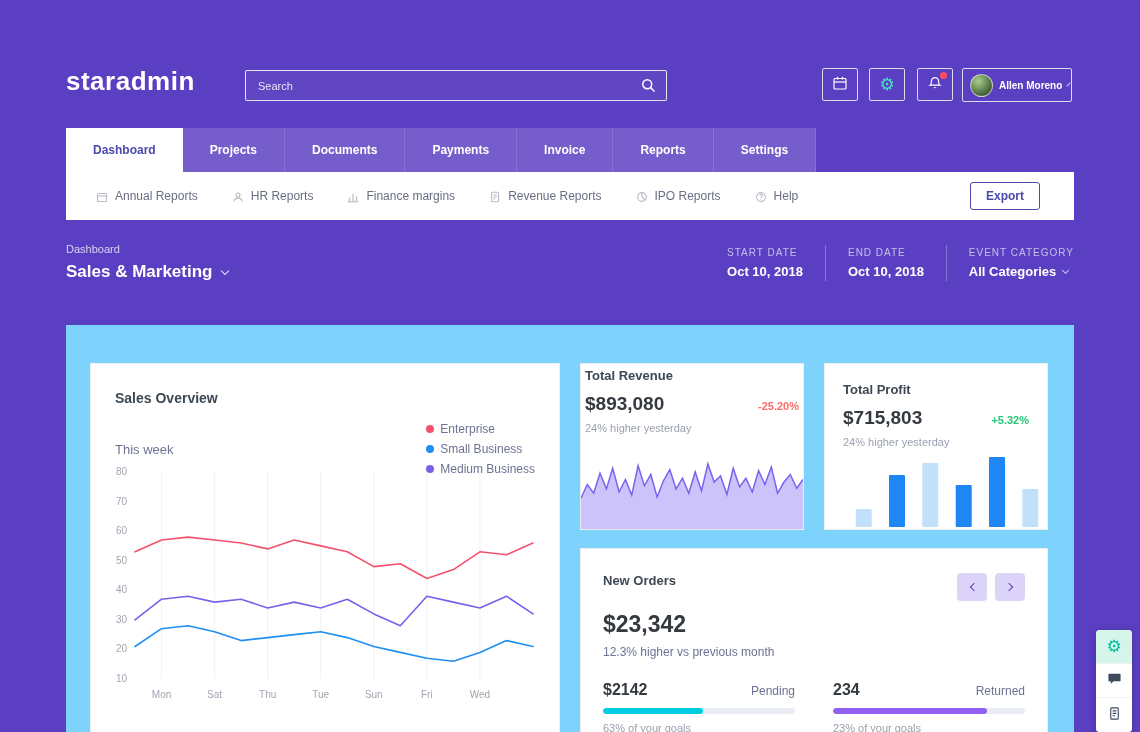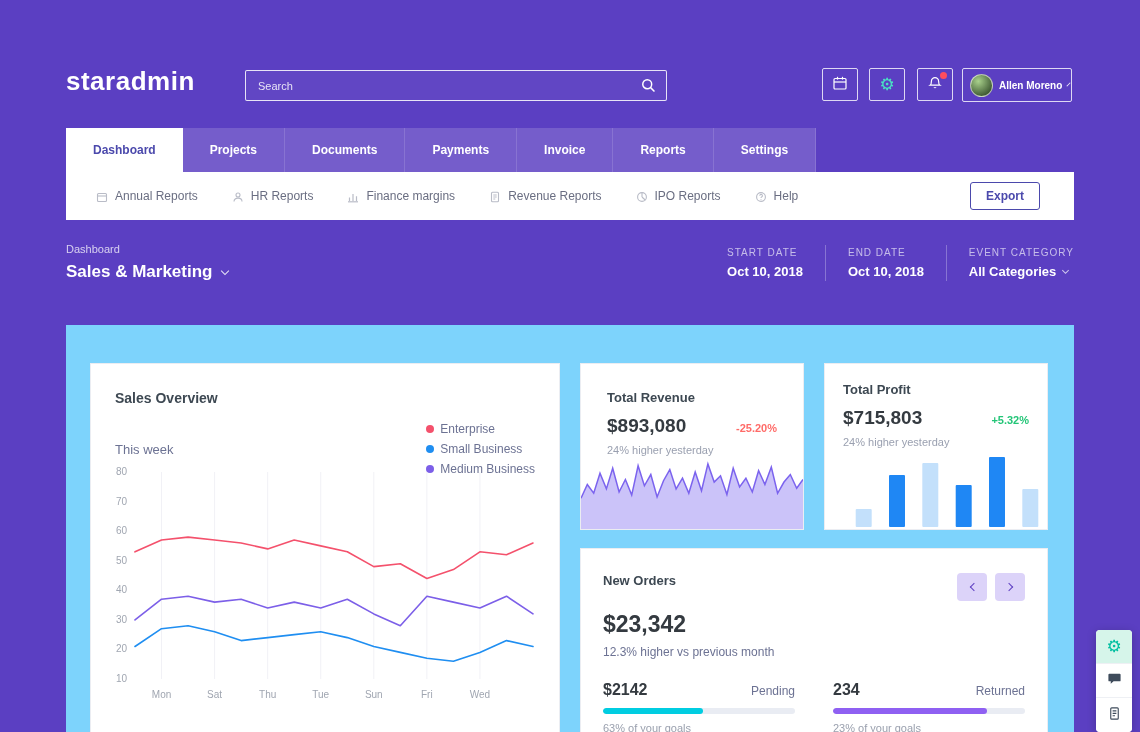--- a/index.html
+++ b/index.html
@@ -55,21 +55,21 @@
 
   .card.sales { left:24px; top:38px; width:470px; height:560px; padding:26px 24px; }
   .sales-row { display:flex; align-items:center; margin-top:16px; }
   .period { color:#6c7293; font-size:13px; }
   .legend { margin-left:auto; display:flex; gap:6px;flex-direction:column; }
   .legend-item { display:flex; align-items:center; gap:6px; color:#6c7293; font-size:12px; }
   .dot { width:8px; height:8px; border-radius:50%; flex:none; }
   #sales-chart { position:absolute; left:10px; top:96px; }
   #sales-chart .tick { fill:#a0a6b1; font-size:10px; font-family:"Liberation Sans",sans-serif; }
 
-  .card.revenue { left:514px; top:38px; width:224px; height:167px; padding:26px; overflow:hidden; }
+  .card.revenue { left:514px; top:38px; width:224px; height:167px; padding:4px; overflow:hidden; }
   .card.profit  { left:758px; top:38px; width:224px; height:167px; padding:18px; overflow:hidden; }
   .stat-title { color:#3d4852; font-size:13px; font-weight:bold; }
   .stat-row { display:flex; align-items:baseline; margin-top:10px; }
   .stat-value { color:#343a40; font-size:19px; font-weight:bold; }
   .stat-change { margin-left:auto; font-size:11px; font-weight:bold; }
   .stat-sub { color:#9aa0b0; font-size:11px; margin-top:7px; }
   #revenue-chart { position:absolute; left:0; bottom:0; width:100%; height:76px; display:block; }
   #profit-chart { position:absolute; left:22px; bottom:2px; }
 
   .card.orders { left:514px; top:223px; width:468px; height:260px; padding:24px 22px; }

